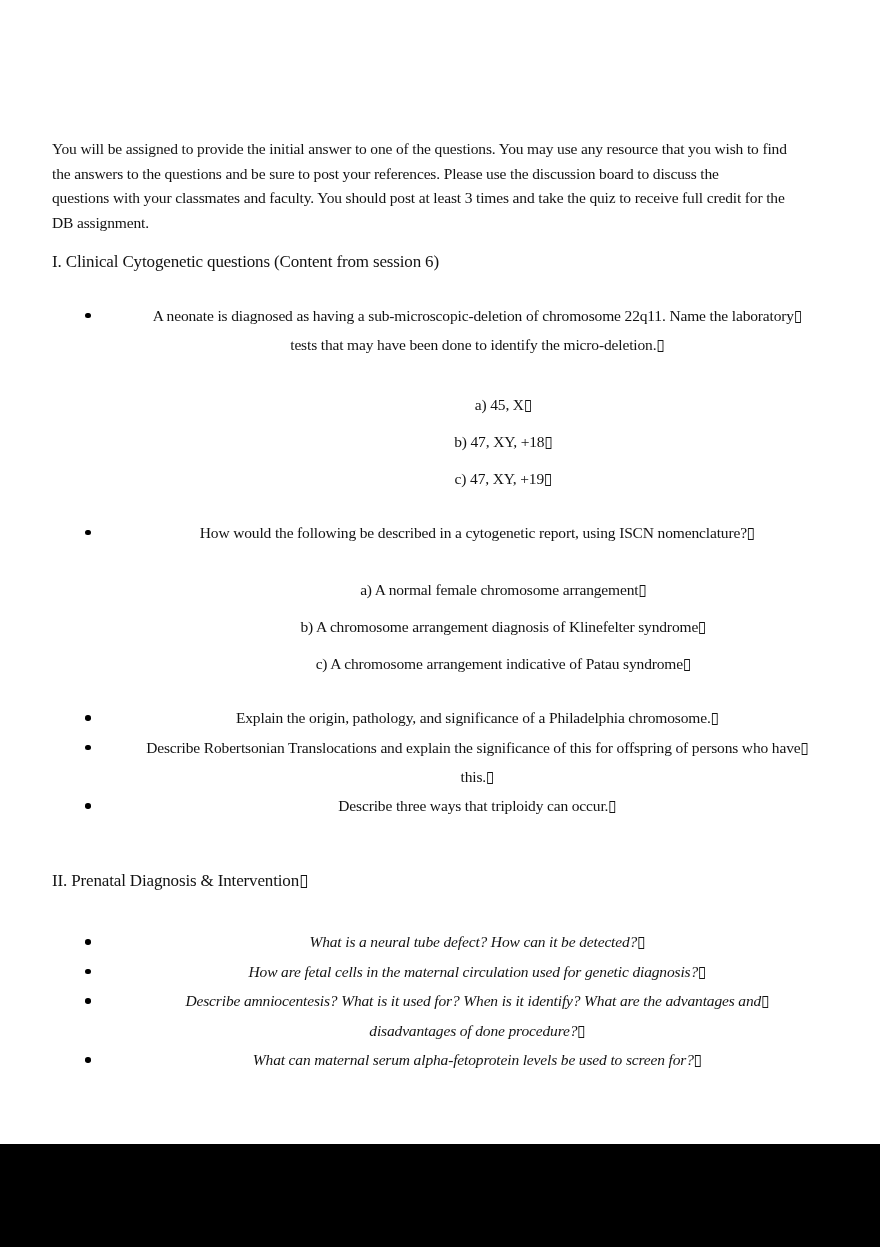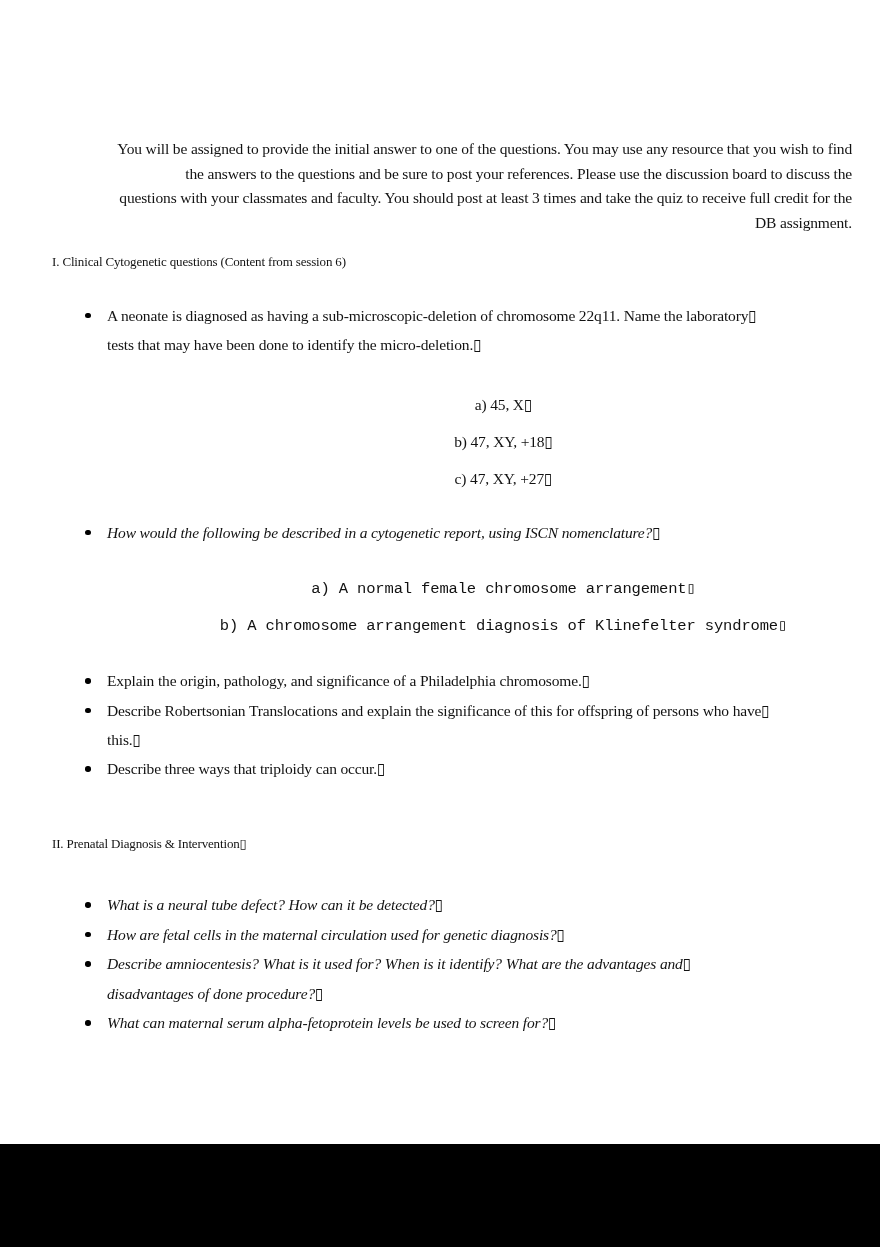--- a/index.html
+++ b/index.html
@@ -14,43 +14,43 @@
   }
   .content {
     position: absolute;
     left: 52px;
     top: 137px;
     width: 800px;
     font-size: 15.5px;
     letter-spacing: -0.15px;
   }
   .ln { display: block; white-space: nowrap; }
-  .para .ln { line-height: 24.6px; text-align: right; }
-  .heading { line-height: 24.6px; font-weight: normal; font-size: 13px; margin: 0; }
+  .para .ln { line-height: 24.6px; }
+  .heading { line-height: 24.6px; font-weight: normal; font-size: 17px; margin: 0; }
   .heading.h1 { margin-top: 15px; }
   .heading.h2 { margin-top: 48px; }
-  .blist { margin: 4px; padding: 0; }
+  .blist { margin: 4px; padding: 0; text-align: center; }
   .blist.g1 { margin-top: 26px; }
-  .blist.g2 { margin-top: 21px; font-style: italic; }
+  .blist.g2 { margin-top: 21px; }
   .blist.g3 { margin-top: 21px; }
   .blist.g4 { margin-top: 34px; font-style: italic; }
   .bitem { position: relative; padding-left: 51px; list-style: none; }
   .bitem .ln { line-height: 29.4px; }
   .dot {
     position: absolute;
     left: 29px;
     top: 12px;
     width: 5.5px;
     height: 5.5px;
     border-radius: 50%;
     background: #000000;
   }
   .sublist { margin: 0; padding: 0 0 0 103px; text-align: center; }
   .sublist.s1 { margin-top: 26px; }
-  .sublist.s2 { margin-top: 24px; font-family: Liberation Mono, monospace; }
+  .sublist.s2 { margin-top: 24px; }
   .sublist .ln { line-height: 37px; }
   .bottom-bar {
     position: absolute;
     left: 0;
     top: 1144px;
     width: 880px;
     height: 103px;
     background: #000000;
   }
 </style>
@@ -73,33 +73,34 @@
       <div class="bitem">
         <span class="dot"></span>
         <span class="ln">A neonate is diagnosed as having a sub-microscopic-deletion of chromosome 22q11. Name the laboratory▯</span>
         <span class="ln">tests that may have been done to identify the micro-deletion.▯</span>
       </div>
     </div>
 
     <div class="sublist s1">
       <span class="ln">a) 45, X▯</span>
       <span class="ln">b) 47, XY, +18▯</span>
-      <span class="ln">c) 47, XY, +27▯</span>
+      <span class="ln">c) 47, XY, +19▯</span>
     </div>
 
     <div class="blist g2">
       <div class="bitem">
         <span class="dot"></span>
         <span class="ln">How would the following be described in a cytogenetic report, using ISCN nomenclature?▯</span>
       </div>
     </div>
 
     <div class="sublist s2">
       <span class="ln">a) A normal female chromosome arrangement▯</span>
       <span class="ln">b) A chromosome arrangement diagnosis of Klinefelter syndrome▯</span>
+      <span class="ln">c) A chromosome arrangement indicative of Patau syndrome▯</span>
     </div>
 
     <div class="blist g3">
       <div class="bitem">
         <span class="dot"></span>
         <span class="ln">Explain the origin, pathology, and significance of a Philadelphia chromosome.▯</span>
       </div>
       <div class="bitem">
         <span class="dot"></span>
         <span class="ln">Describe Robertsonian Translocations and explain the significance of this for offspring of persons who have▯</span>

